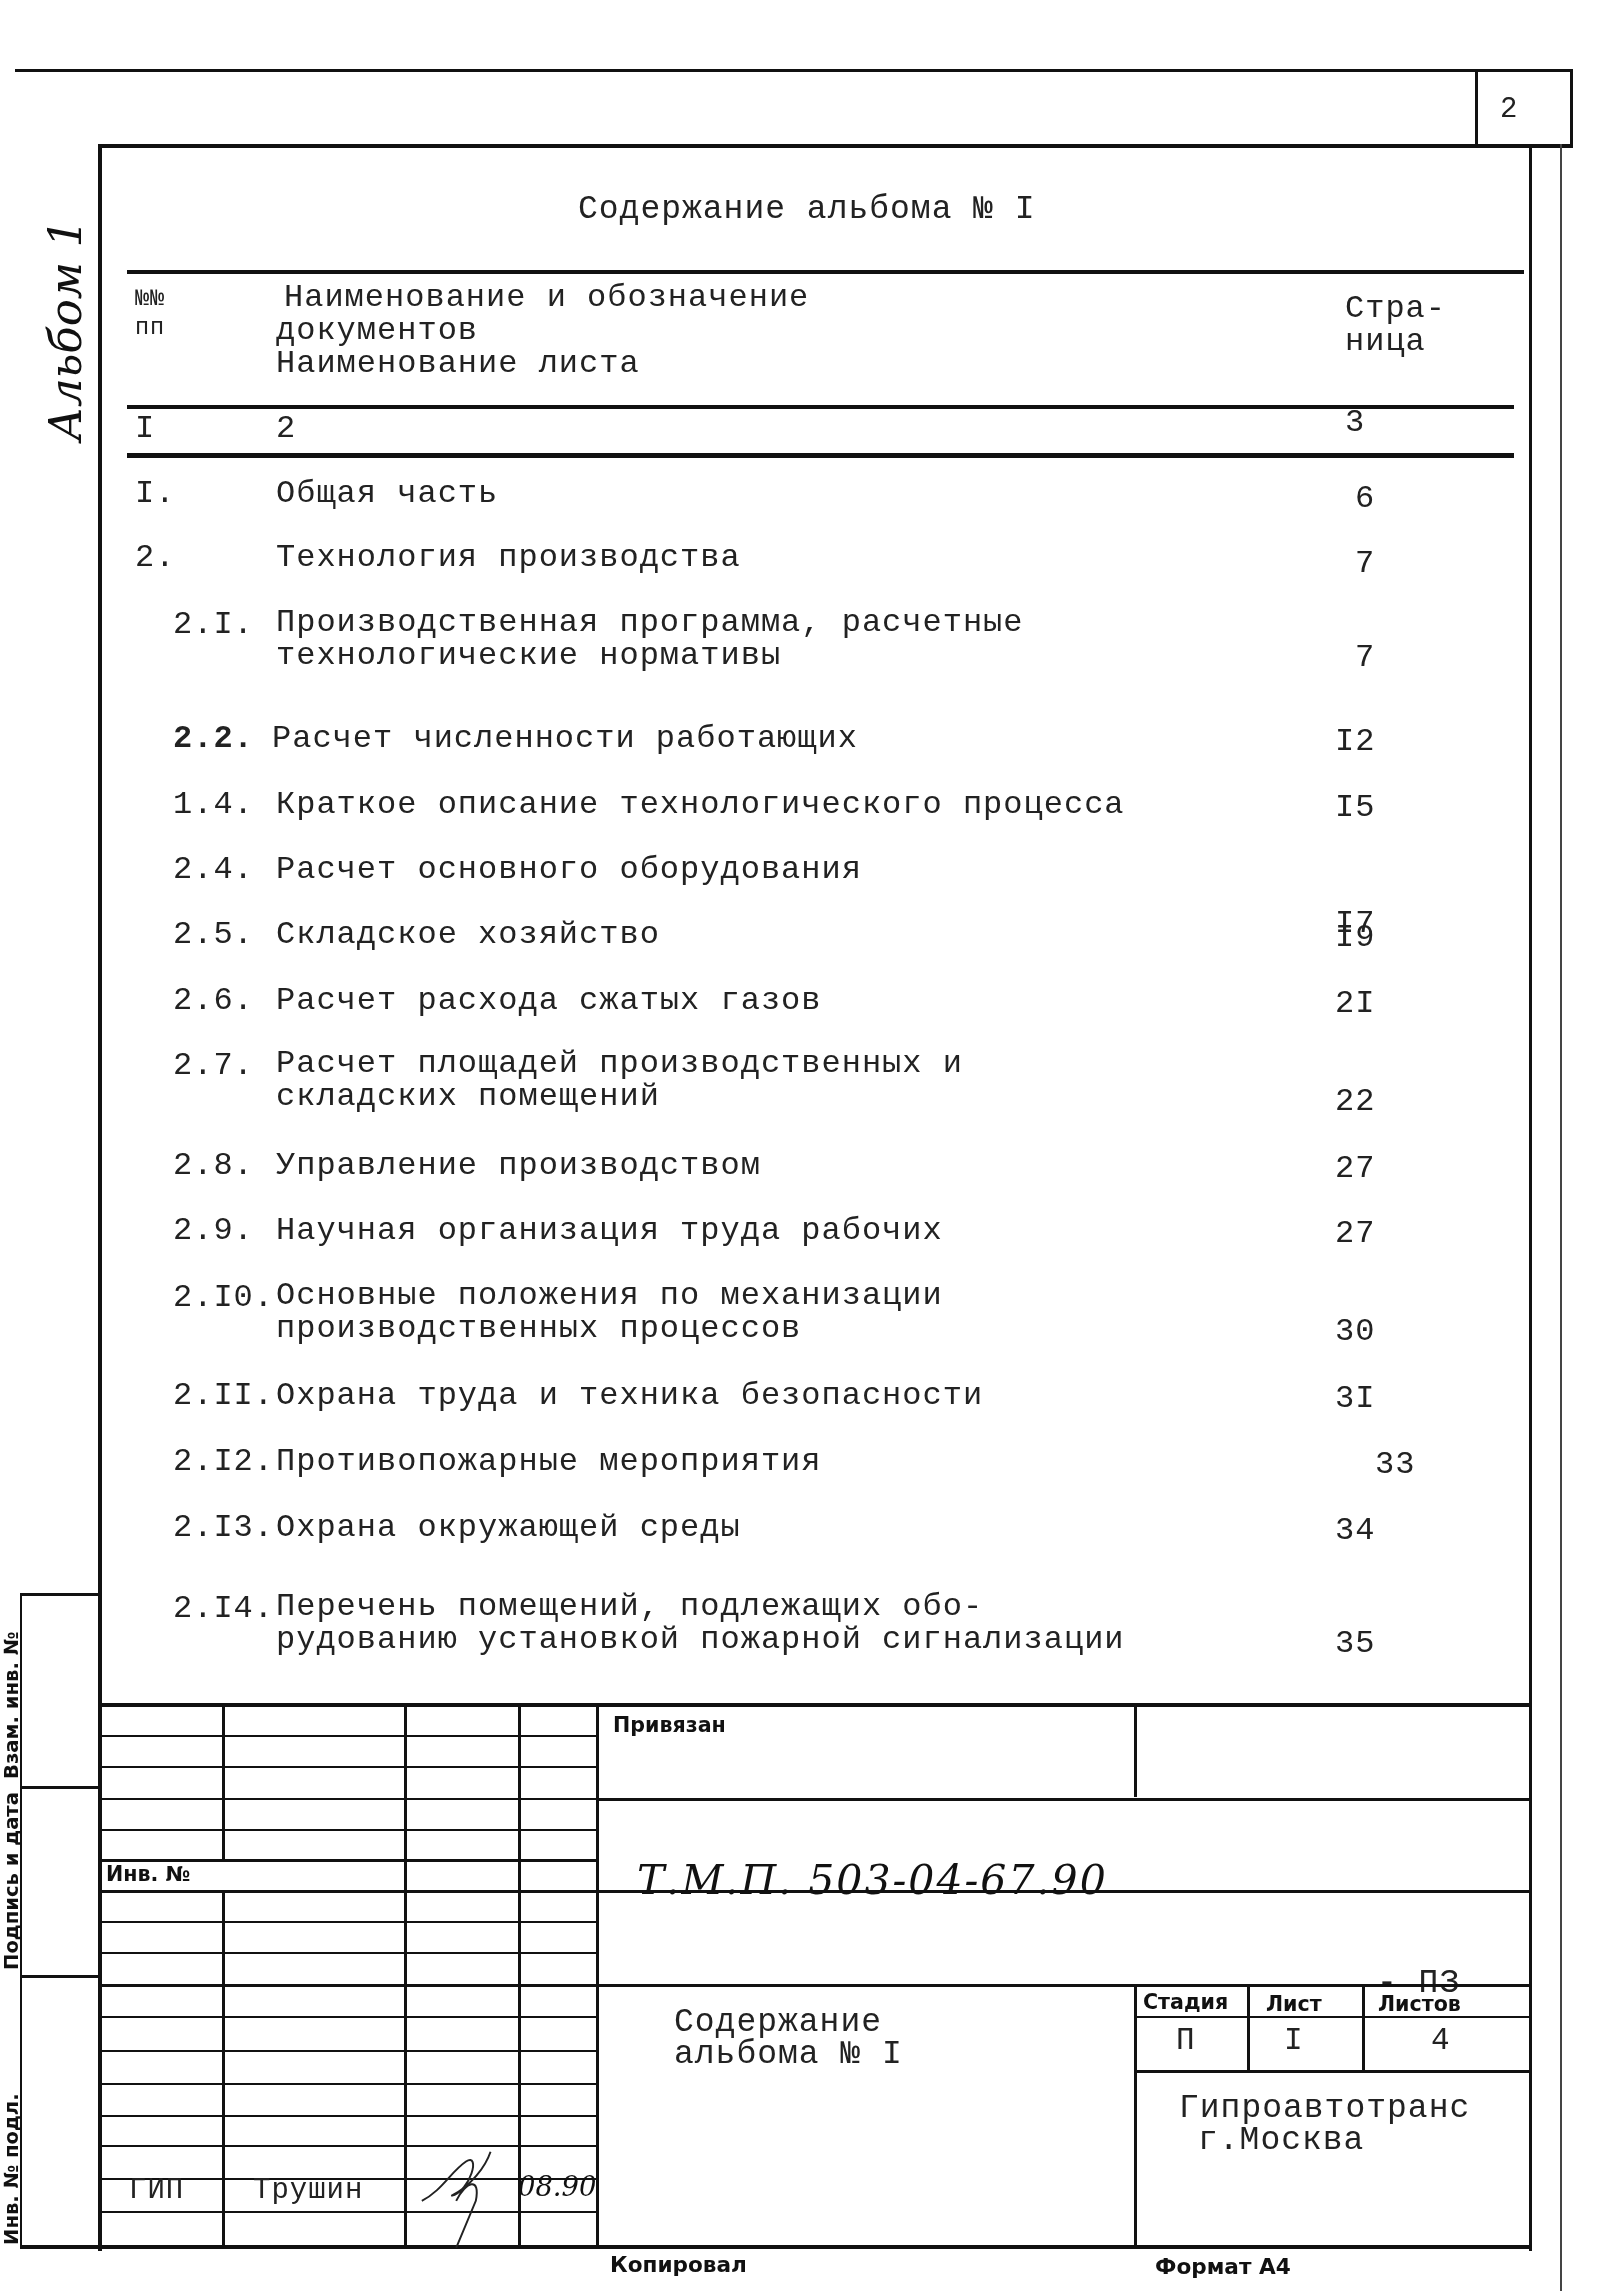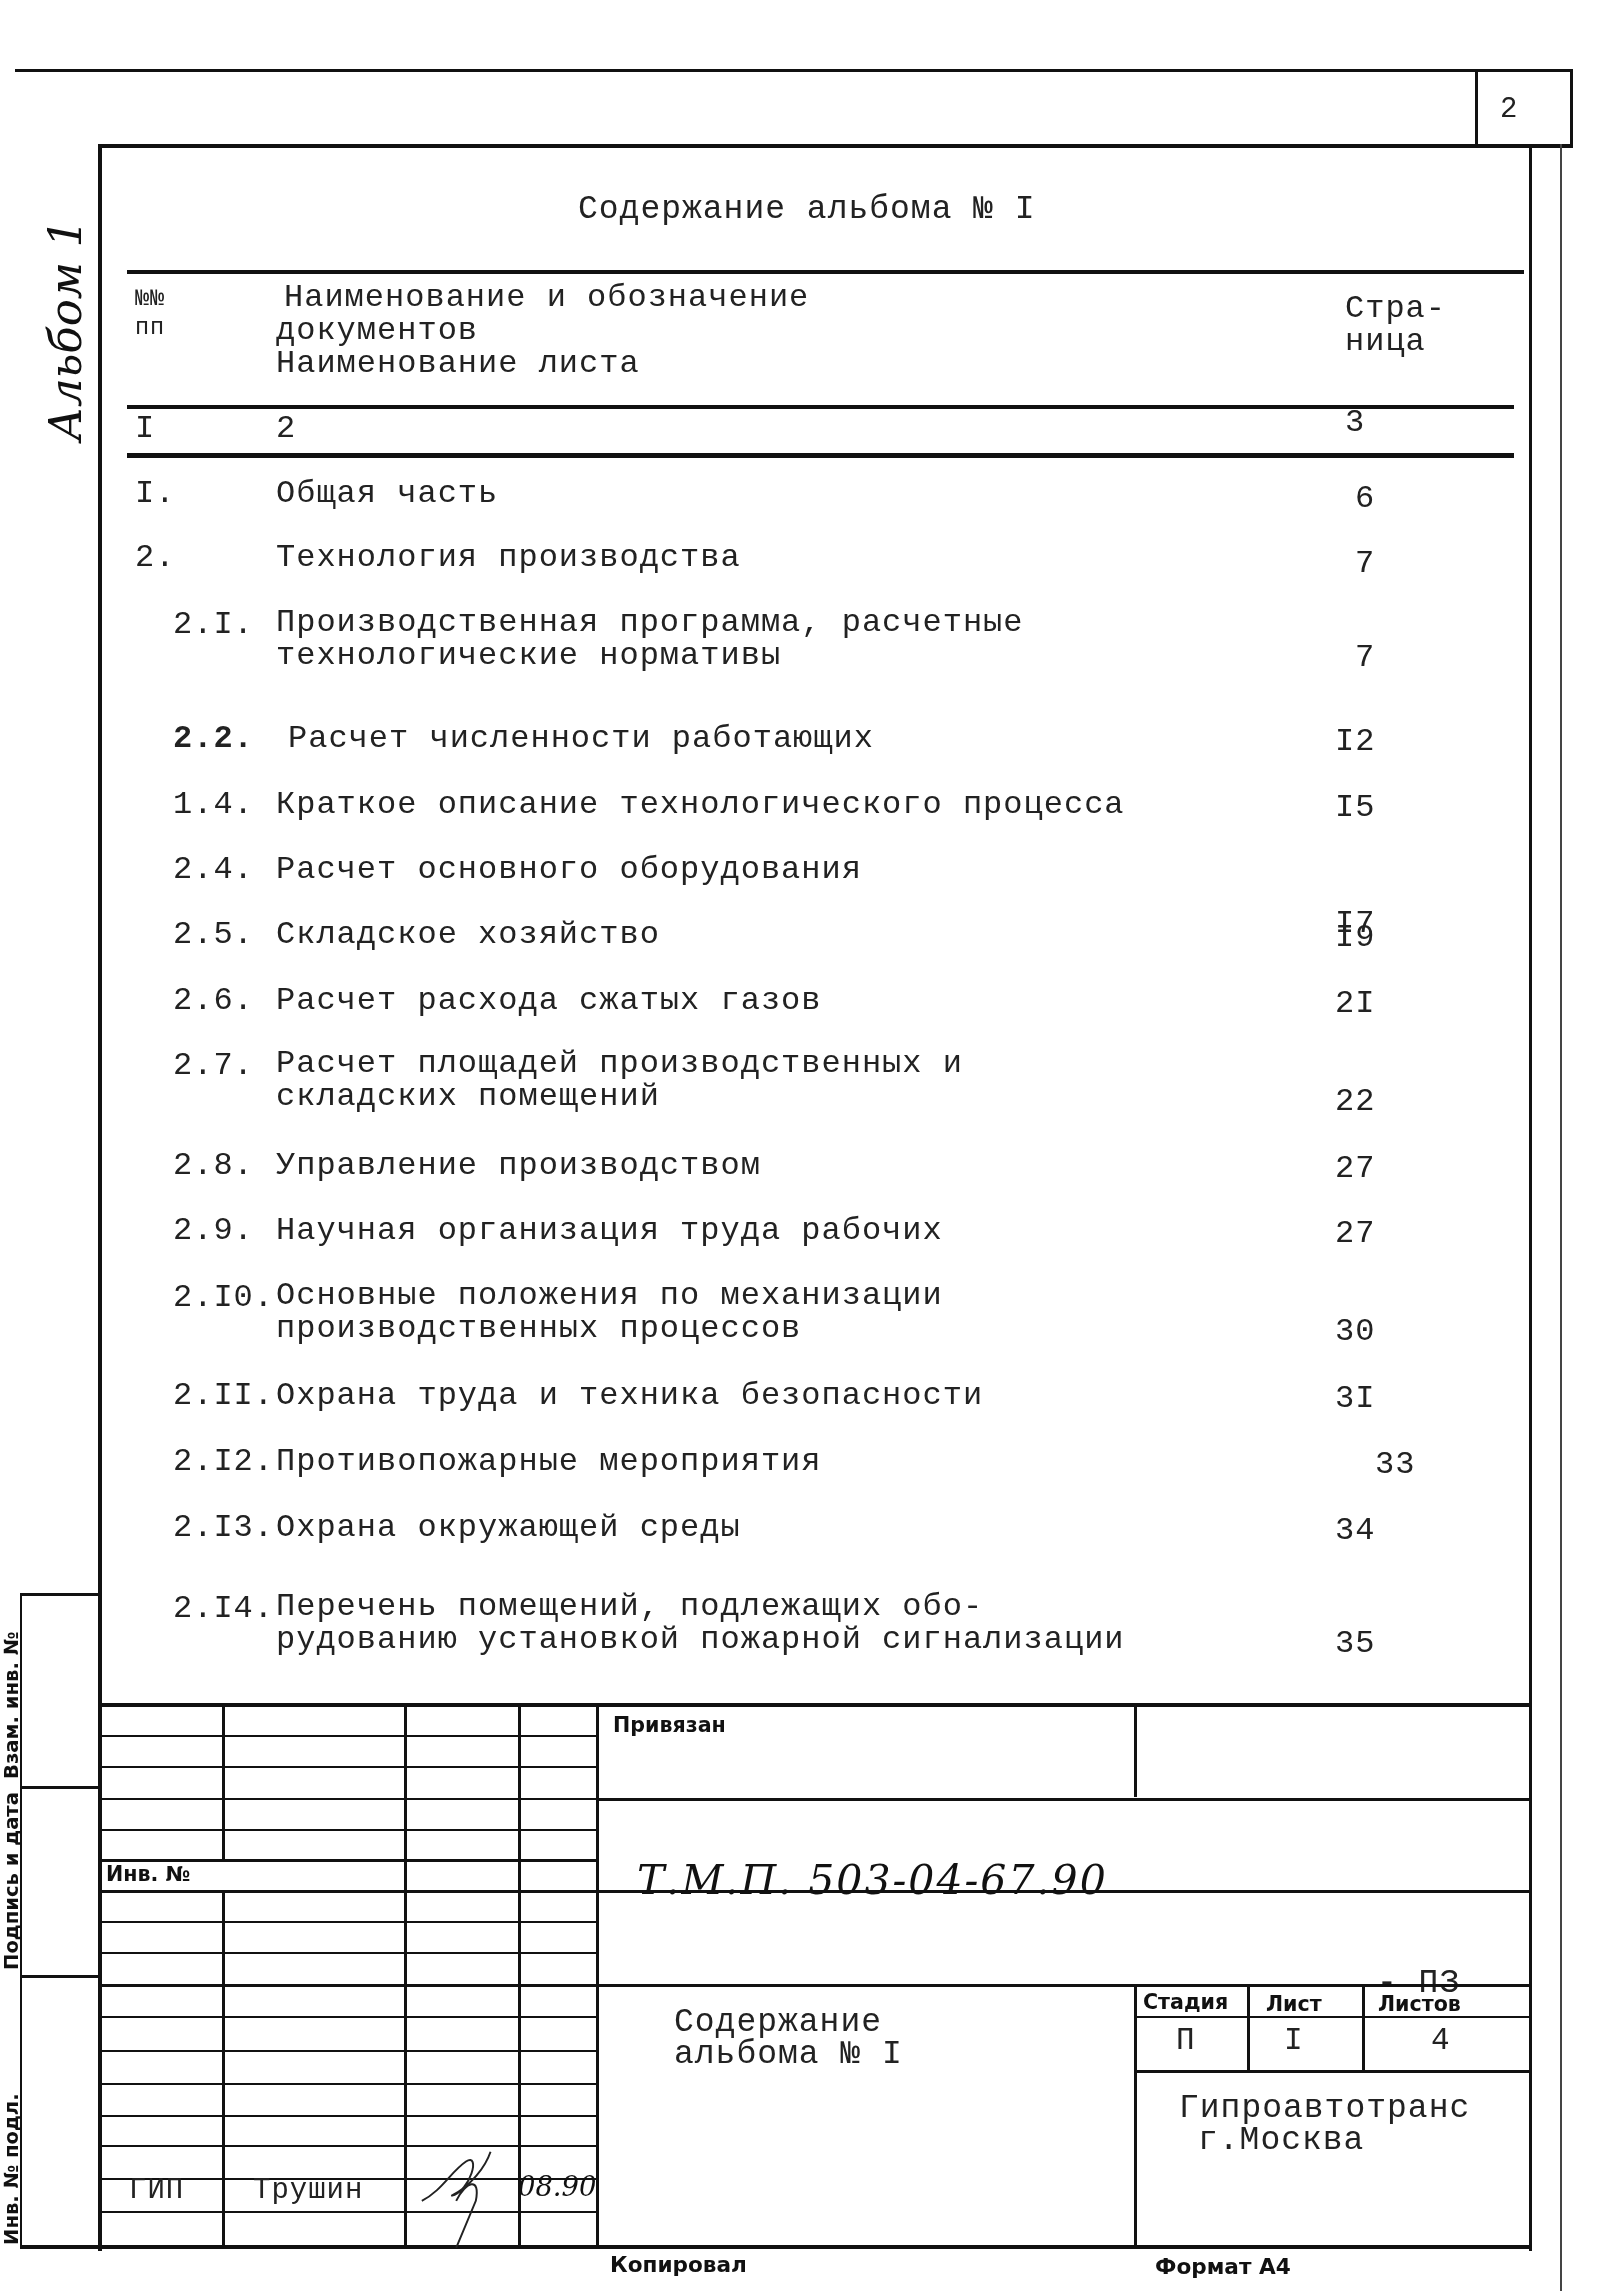--- a/index.html
+++ b/index.html
@@ -54,21 +54,21 @@
   <div class="abs tw" style="left:135px; top:539px;">2.</div>
   <div class="abs tw" style="left:276px; top:539px;">Технология производства</div>
   <div class="abs tw" style="left:1355px; top:545px;">7</div>
 
   <div class="abs tw" style="left:173px; top:606px;">2.I.</div>
   <div class="abs tw" style="left:276px; top:606px; line-height:33px;">Производственная программа, расчетные
 технологические нормативы</div>
   <div class="abs tw" style="left:1355px; top:639px;">7</div>
 
   <div class="abs tw" style="left:173px; top:720px;font-weight:bold;">2.2.</div>
-  <div class="abs tw" style="left:288px; top:720px;text-align:center;">Расчет численности работающих</div>
+  <div class="abs tw" style="left:272px; top:720px;text-align:center;">Расчет численности работающих</div>
   <div class="abs tw" style="left:1335px; top:723px;">I2</div>
 
   <div class="abs tw" style="left:173px; top:786px;">1.4.</div>
   <div class="abs tw" style="left:276px; top:786px;">Краткое описание технологического процесса</div>
   <div class="abs tw" style="left:1335px; top:789px;">I5</div>
 
   <div class="abs tw" style="left:173px; top:851px;">2.4.</div>
   <div class="abs tw" style="left:276px; top:851px;">Расчет основного оборудования</div>
   <div class="abs tw" style="left:1335px; top:905px;">I7</div>
 

